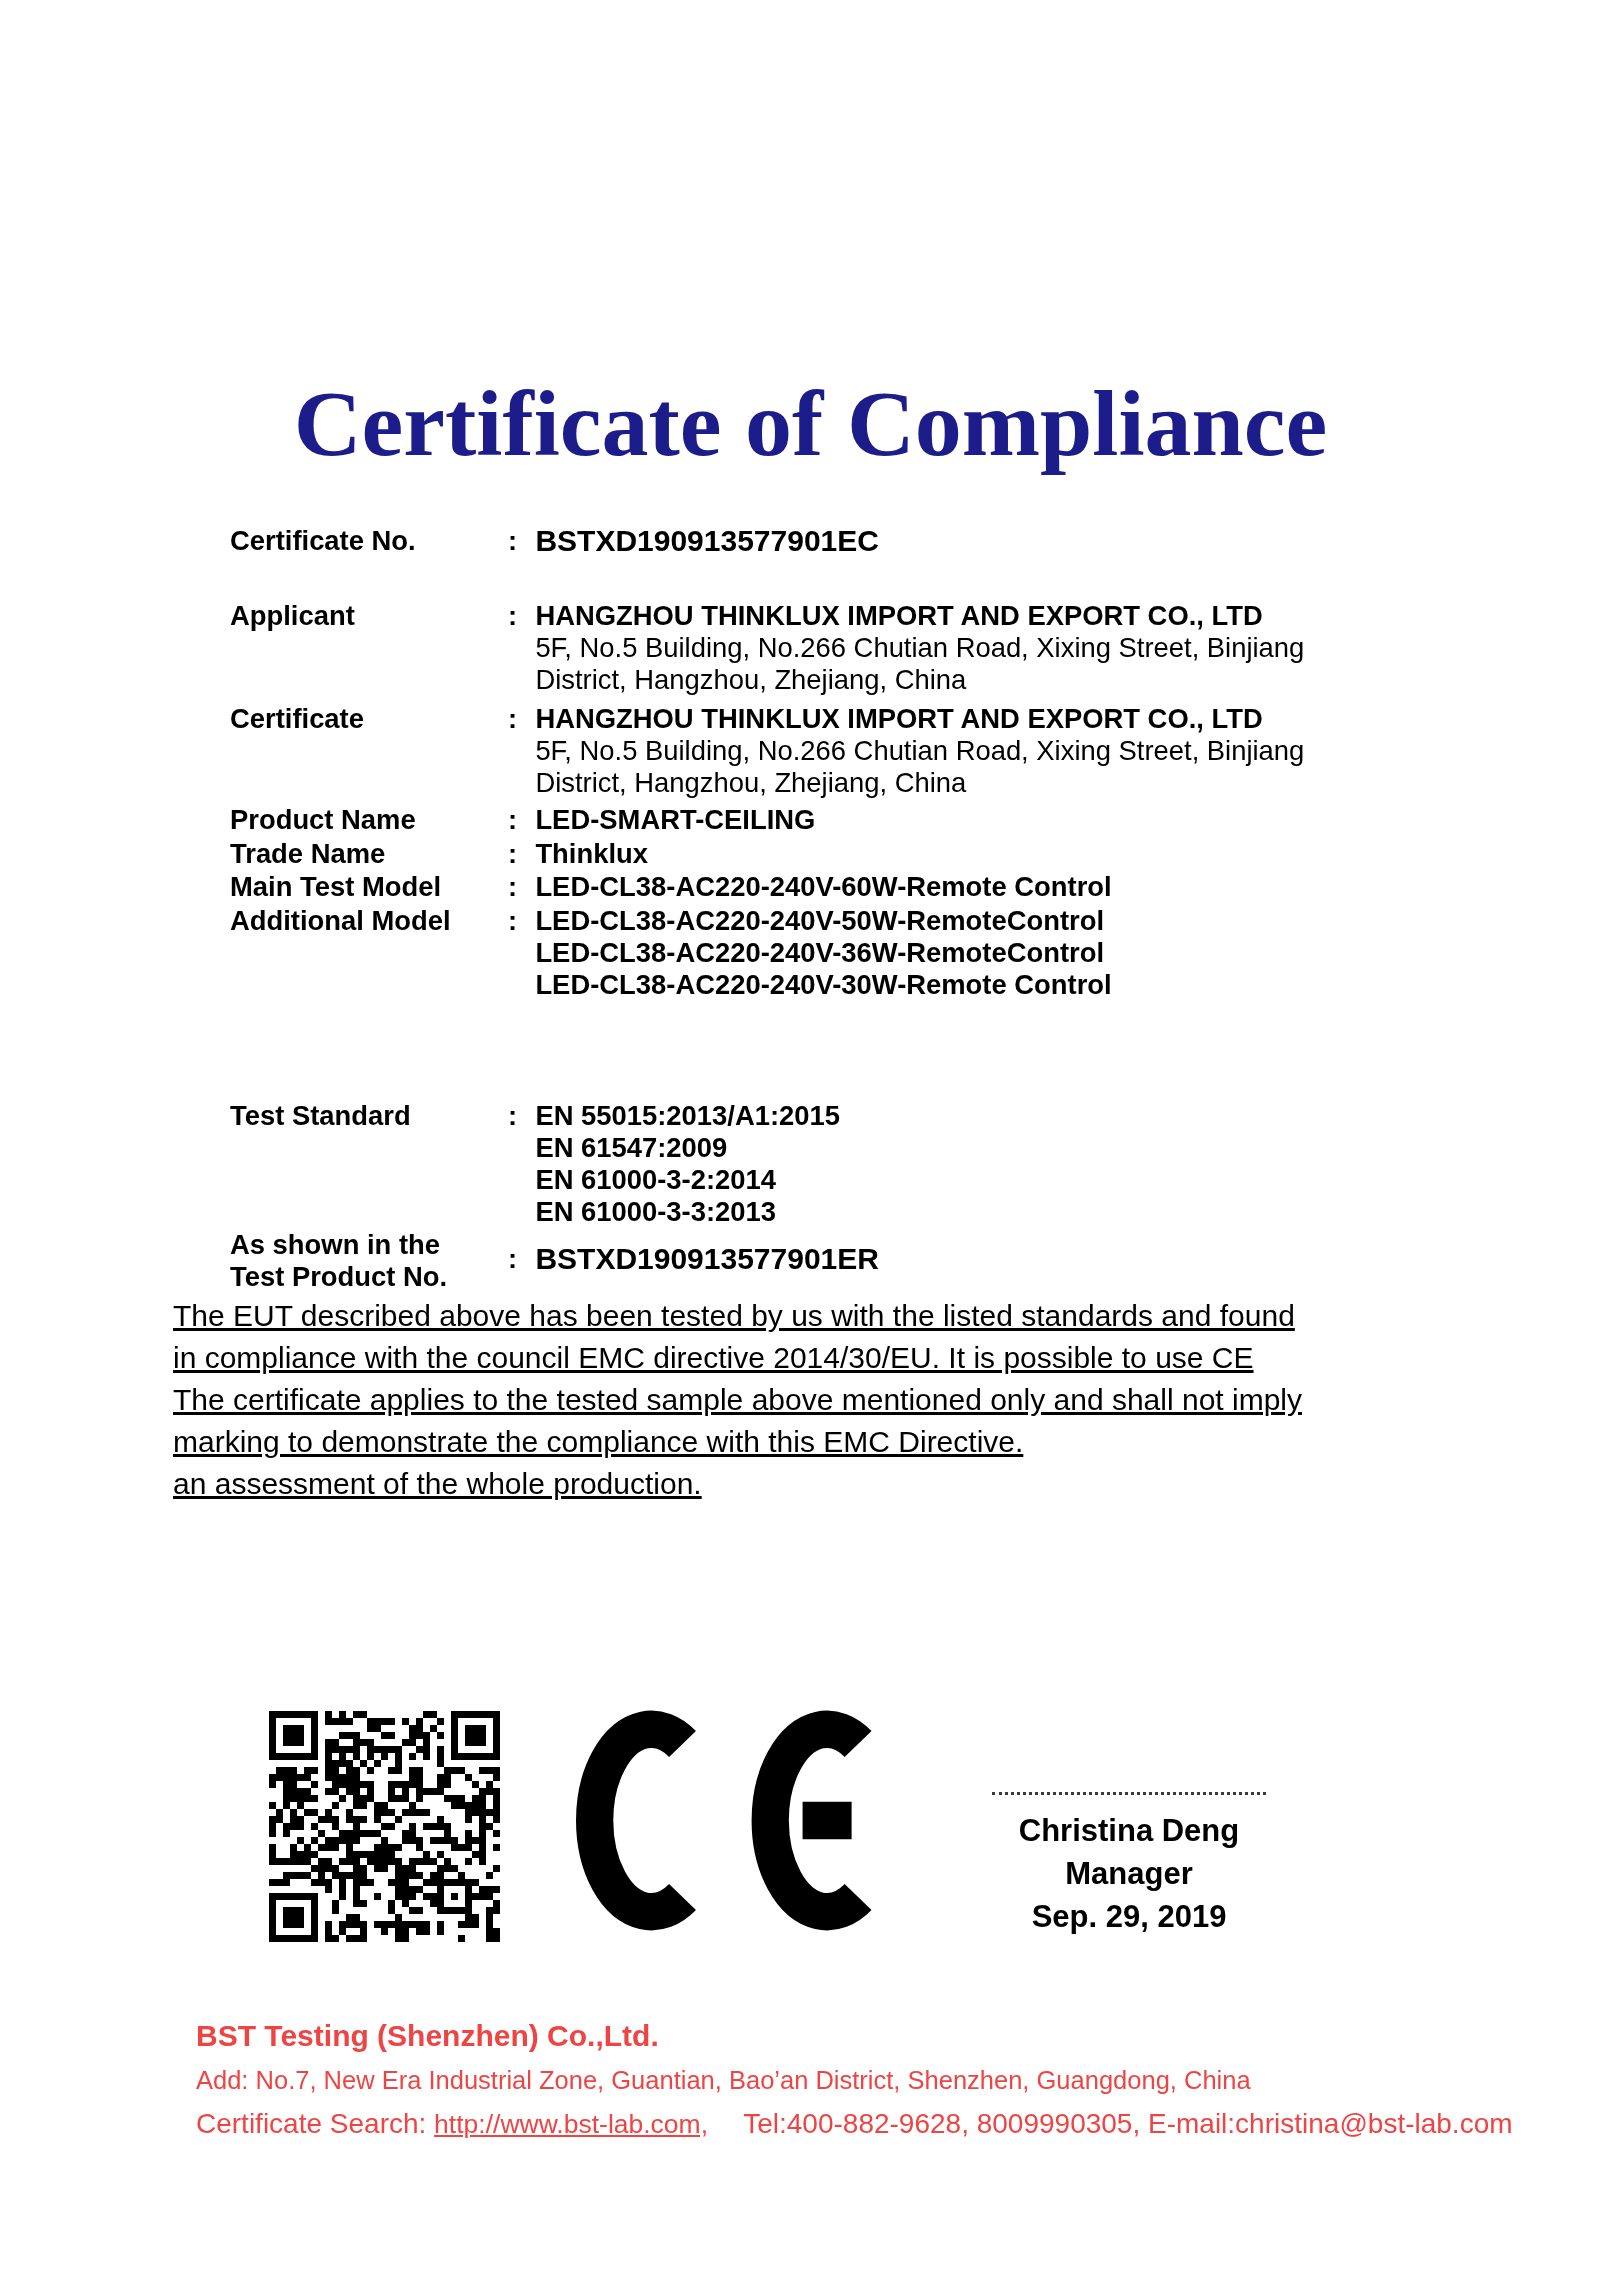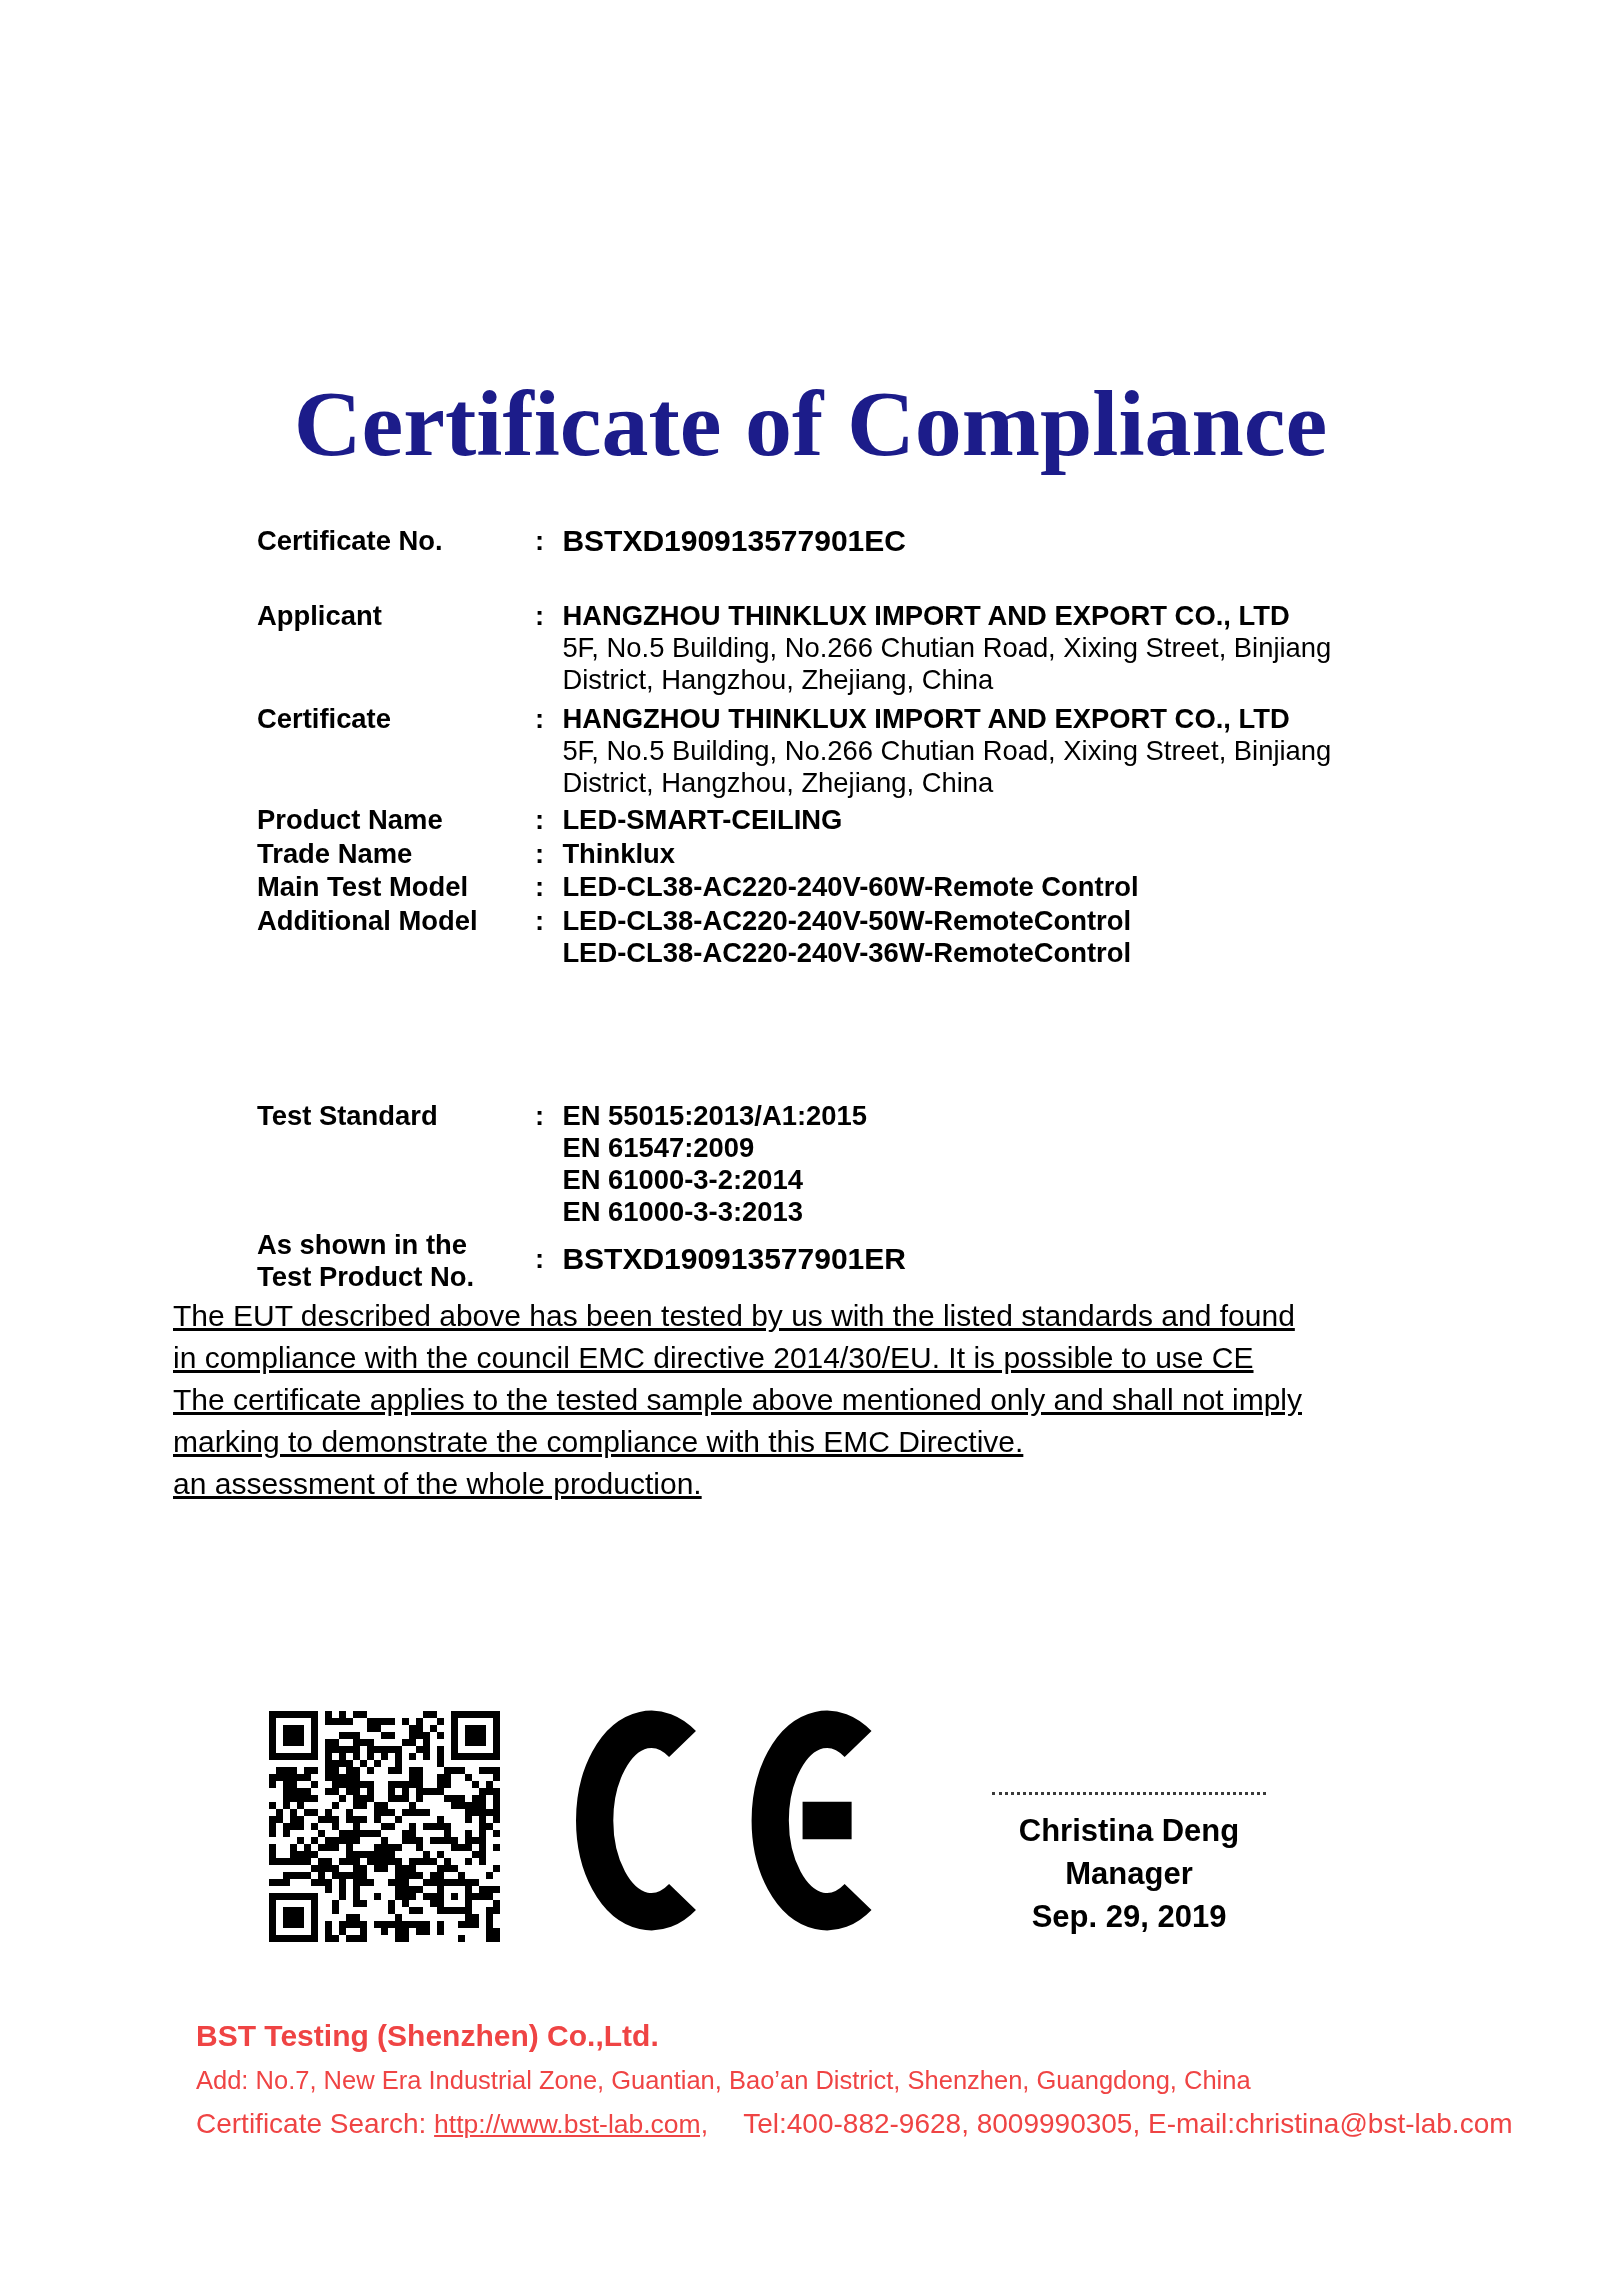--- a/index.html
+++ b/index.html
@@ -5,21 +5,21 @@
   html,body{margin:0;padding:0;background:#fff;}
   .page{
     position:relative;width:1621px;height:2293px;background:#ffffff;overflow:hidden;
     font-family:"Liberation Sans",sans-serif;color:#000;
   }
   .title{
     position:absolute;top:372px;left:0;width:1621px;text-align:center;
     font-family:"Liberation Serif",serif;font-weight:bold;font-size:94px;line-height:1.1;
     color:#1c1c8a;letter-spacing:0px;white-space:nowrap;
   }
-  .row{position:absolute;left:257px;width:1264px;display:flex;align-items:flex-start;
+  .row{position:absolute;left:230px;width:1264px;display:flex;align-items:flex-start;
        font-size:27.4px;line-height:32px;}
   .lbl{width:278px;font-weight:bold;flex:0 0 278px;}
   .colon{width:27.4px;flex:0 0 27.4px;font-weight:bold;}
   .val{font-weight:bold;white-space:nowrap;}
   .val .plain{font-weight:normal;}
   .certnum{font-size:30px;line-height:32px;}
   .offset14{margin-top:13.7px;}
   .body-text{position:absolute;left:173px;top:1295px;width:1333px;
     font-size:30px;line-height:42px;color:#000;text-decoration:underline;}
   .qr{position:absolute;left:268px;top:1711px;}
@@ -85,20 +85,21 @@
     <div class="colon">:</div>
     <div class="val">LED-CL38-AC220-240V-60W-Remote Control</div>
   </div>
 
   <div class="row" style="top:905px">
     <div class="lbl">Additional Model</div>
     <div class="colon">:</div>
     <div class="val">
       <div>LED-CL38-AC220-240V-50W-RemoteControl</div>
       <div>LED-CL38-AC220-240V-36W-RemoteControl</div>
+      <div>LED-CL38-AC220-240V-30W-Remote Control</div>
     </div>
   </div>
 
   <div class="row" style="top:1100px">
     <div class="lbl">Test Standard</div>
     <div class="colon">:</div>
     <div class="val">
       <div>EN 55015:2013/A1:2015</div>
       <div>EN 61547:2009</div>
       <div>EN 61000-3-2:2014</div>

